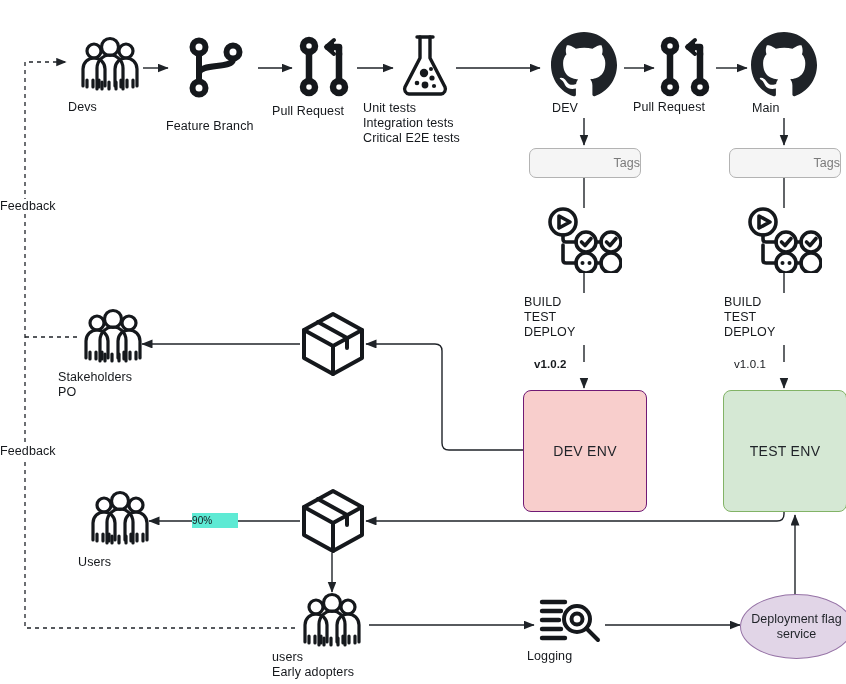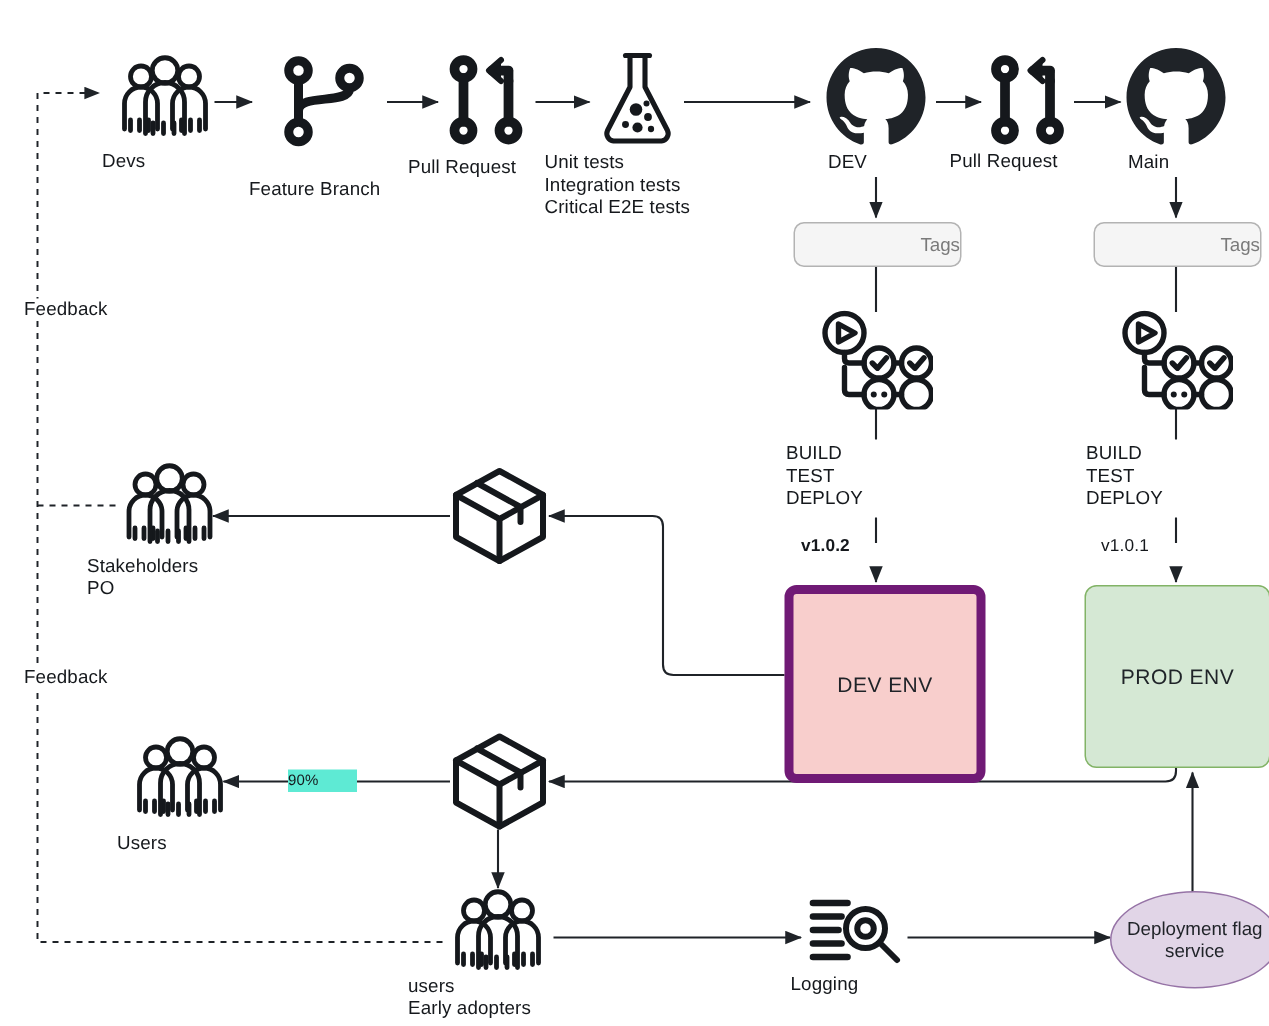--- a/index.html
+++ b/index.html
@@ -31,35 +31,34 @@
     position: absolute;
     text-align: left;
     color: #15181c;
     font-size: 12.5px;
     line-height: 15px;
     white-space: pre;
     letter-spacing: 0.1px;
   }
   .lbl-left {
     text-align: left;
-    padding-left: 16px;
   }
   .env-box {
     position: absolute;
     border-radius: 8px;
     display: flex;
     align-items: center;
     justify-content: center;
     font-size: 14px;
     color: #1f2328;
     letter-spacing: 0.3px;
   }
   .dev-env {
     background: #f8cecc;
-    border: 6px solid #701a75;
+    border: 1px solid #701a75;
   }
   .prod-env {
     background: #d5e8d4;
     border: 1px solid #82b366;
   }
   .tags-box {
     position: absolute;
     background: #f5f5f5;
     border: 1px solid #b3b3b3;
     border-radius: 7px;
@@ -316,21 +315,21 @@
 TEST
 DEPLOY</div>
 
   <div class="lbl" style="left:534px; top:357px; width:100px; font-weight:bold; font-size:11.5px;">v1.0.2</div>
   <div class="lbl" style="left:734px; top:357px; width:100px; font-weight:normal; font-size:11.5px;">v1.0.1</div>
 
   <div class="env-box dev-env" style="left:523px; top:390px; width:122px; height:120px;">
     <span>DEV ENV</span>
   </div>
   <div class="env-box prod-env" style="left:723px; top:390px; width:122px; height:120px;">
-    <span>PROD ENV</span>
+    <span>TEST ENV</span>
   </div>
 
   <div class="node" style="left:300px; top:310px; width:66px; height:68px;">
     <svg class="icon" width="66" height="68" viewBox="0 0 66 68">
       <g fill="none" stroke="#15181c" stroke-width="4" stroke-linejoin="round" stroke-linecap="round">
         <path d="M33 4 L62 20 L62 48 L33 64 L4 48 L4 20 z"></path>
         <path d="M4 20 L33 36 L62 20"></path>
         <path d="M33 36 L33 64"></path>
         <path d="M18 12 L47 28 L47 38"></path>
       </g>

